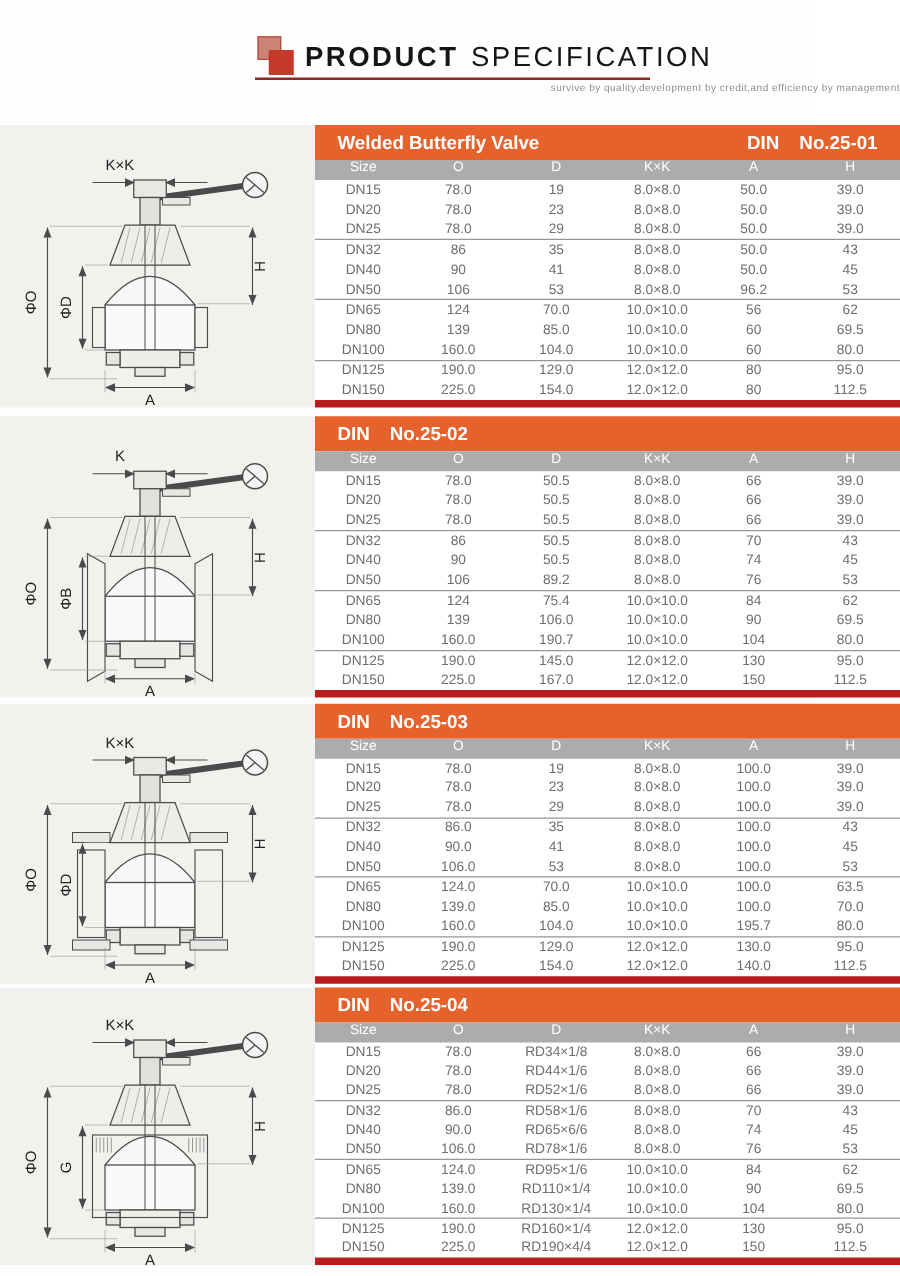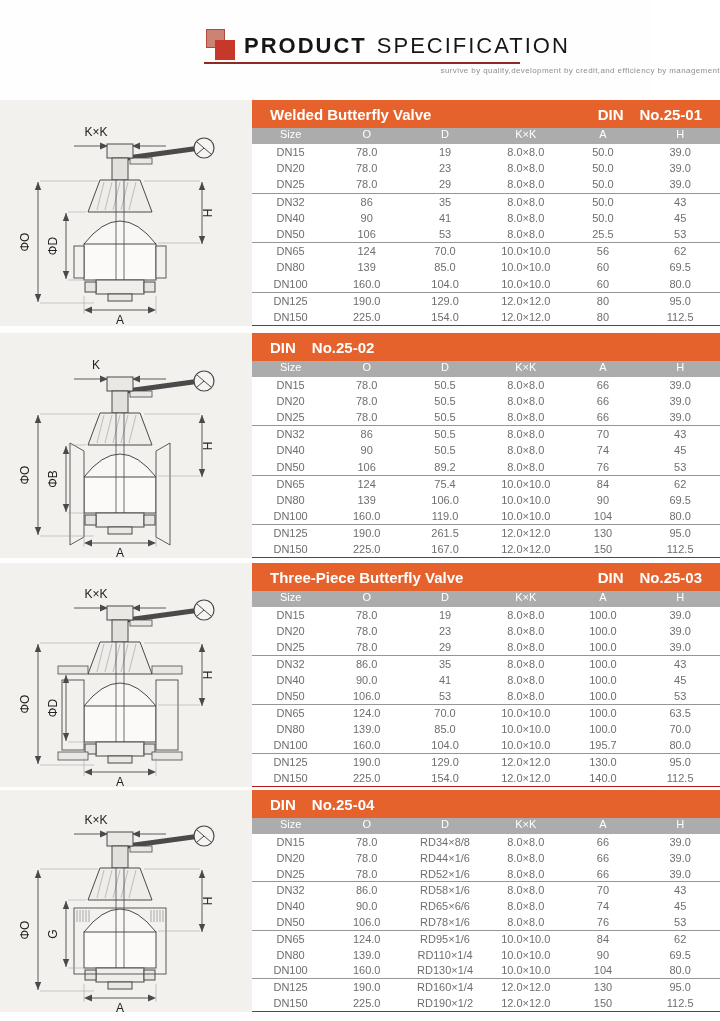--- a/index.html
+++ b/index.html
@@ -16,21 +16,21 @@
   .tagline{position:absolute;left:0;top:66px;width:720px;text-align:right;font-size:8px;color:#8f8f8f;letter-spacing:.4px;}
 
   
   .section{position:absolute;left:0;width:720px;display:flex;}
   .panel{width:252px;background:#f2f1ee;display:flex;align-items:center;justify-content:center;}
   .tablewrap{width:468px;display:flex;flex-direction:column;background:#ffffff;}
   .banner{height:28px;background:#e5622d;color:#ffffff;display:flex;align-items:center;padding:0 18px;font-size:15px;font-weight:bold;}
   .btitle{flex:1;}
   .bnum{display:flex;gap:16px;}
   .thead{height:16px;background:#acacac;display:flex;align-items:flex-start;color:#ffffff;font-size:11px;}
-  .rows{flex:1;display:flex;flex-direction:column;border-bottom:1px solid #b91c1c;}
+  .rows{flex:1;display:flex;flex-direction:column;border-bottom:6px solid #b91c1c;}
   .row{flex:1;display:flex;align-items:center;font-size:11px;color:#6e6e6e;}
   .row.brk{border-top:1px solid #969696;}
   .hc,.cell{text-align:center;overflow:hidden;white-space:nowrap;}
   .c0{width:16.5%;} .c1{width:16%;} .c2{width:17.5%;} .c3{width:17%;} .c4{width:16%;} .c5{width:17%;}
   svg text{font-family:"Liberation Sans",sans-serif;}
 </style>
 </head>
 <body>
 
 <div class="page">
@@ -155,21 +155,21 @@
             <div class="cell c2">41</div>
             <div class="cell c3">8.0×8.0</div>
             <div class="cell c4">50.0</div>
             <div class="cell c5">45</div>
           </div>
           <div class="row">
             <div class="cell c0">DN50</div>
             <div class="cell c1">106</div>
             <div class="cell c2">53</div>
             <div class="cell c3">8.0×8.0</div>
-            <div class="cell c4">25.5</div>
+            <div class="cell c4">96.2</div>
             <div class="cell c5">53</div>
           </div>
           <div class="row brk">
             <div class="cell c0">DN65</div>
             <div class="cell c1">124</div>
             <div class="cell c2">70.0</div>
             <div class="cell c3">10.0×10.0</div>
             <div class="cell c4">56</div>
             <div class="cell c5">62</div>
           </div>
@@ -342,29 +342,29 @@
             <div class="cell c0">DN80</div>
             <div class="cell c1">139</div>
             <div class="cell c2">106.0</div>
             <div class="cell c3">10.0×10.0</div>
             <div class="cell c4">90</div>
             <div class="cell c5">69.5</div>
           </div>
           <div class="row">
             <div class="cell c0">DN100</div>
             <div class="cell c1">160.0</div>
-            <div class="cell c2">119.0</div>
+            <div class="cell c2">190.7</div>
             <div class="cell c3">10.0×10.0</div>
             <div class="cell c4">104</div>
             <div class="cell c5">80.0</div>
           </div>
           <div class="row brk">
             <div class="cell c0">DN125</div>
             <div class="cell c1">190.0</div>
-            <div class="cell c2">261.5</div>
+            <div class="cell c2">145.0</div>
             <div class="cell c3">12.0×12.0</div>
             <div class="cell c4">130</div>
             <div class="cell c5">95.0</div>
           </div>
           <div class="row">
             <div class="cell c0">DN150</div>
             <div class="cell c1">225.0</div>
             <div class="cell c2">167.0</div>
             <div class="cell c3">12.0×12.0</div>
             <div class="cell c4">150</div>
@@ -430,21 +430,20 @@
           <line x1="84" y1="196" x2="84" y2="214" stroke="#999" stroke-width="0.5"></line>
           <line x1="156" y1="196" x2="156" y2="214" stroke="#999" stroke-width="0.5"></line>
           <line x1="92" y1="210" x2="148" y2="210" stroke="#4a4a4a" stroke-width="0.9"></line>
           <polygon points="84,210 92,206.5 92,213.5" fill="#4a4a4a"></polygon>
           <polygon points="156,210 148,206.5 148,213.5" fill="#4a4a4a"></polygon>
           <text x="120" y="224" text-anchor="middle" font-size="12" fill="#222">A</text>
         </svg>
       </div>
     <div class="tablewrap">
       <div class="banner">
-        <span class="btitle">Three-Piece Butterfly Valve</span>
         <span class="bnum">
             <span>DIN</span>
             <span>No.25-03</span>
           </span>
       </div>
       <div class="thead">
           <div class="hc c0">Size</div>
           <div class="hc c1">O</div>
           <div class="hc c2">D</div>
           <div class="hc c3">K×K</div>
@@ -622,21 +621,21 @@
           <div class="hc c1">O</div>
           <div class="hc c2">D</div>
           <div class="hc c3">K×K</div>
           <div class="hc c4">A</div>
           <div class="hc c5">H</div>
         </div>
       <div class="rows">
           <div class="row">
             <div class="cell c0">DN15</div>
             <div class="cell c1">78.0</div>
-            <div class="cell c2">RD34×8/8</div>
+            <div class="cell c2">RD34×1/8</div>
             <div class="cell c3">8.0×8.0</div>
             <div class="cell c4">66</div>
             <div class="cell c5">39.0</div>
           </div>
           <div class="row">
             <div class="cell c0">DN20</div>
             <div class="cell c1">78.0</div>
             <div class="cell c2">RD44×1/6</div>
             <div class="cell c3">8.0×8.0</div>
             <div class="cell c4">66</div>
@@ -702,21 +701,21 @@
             <div class="cell c0">DN125</div>
             <div class="cell c1">190.0</div>
             <div class="cell c2">RD160×1/4</div>
             <div class="cell c3">12.0×12.0</div>
             <div class="cell c4">130</div>
             <div class="cell c5">95.0</div>
           </div>
           <div class="row">
             <div class="cell c0">DN150</div>
             <div class="cell c1">225.0</div>
-            <div class="cell c2">RD190×1/2</div>
+            <div class="cell c2">RD190×4/4</div>
             <div class="cell c3">12.0×12.0</div>
             <div class="cell c4">150</div>
             <div class="cell c5">112.5</div>
           </div>
         </div>
     </div>
   </div>
 
 </div>
 

